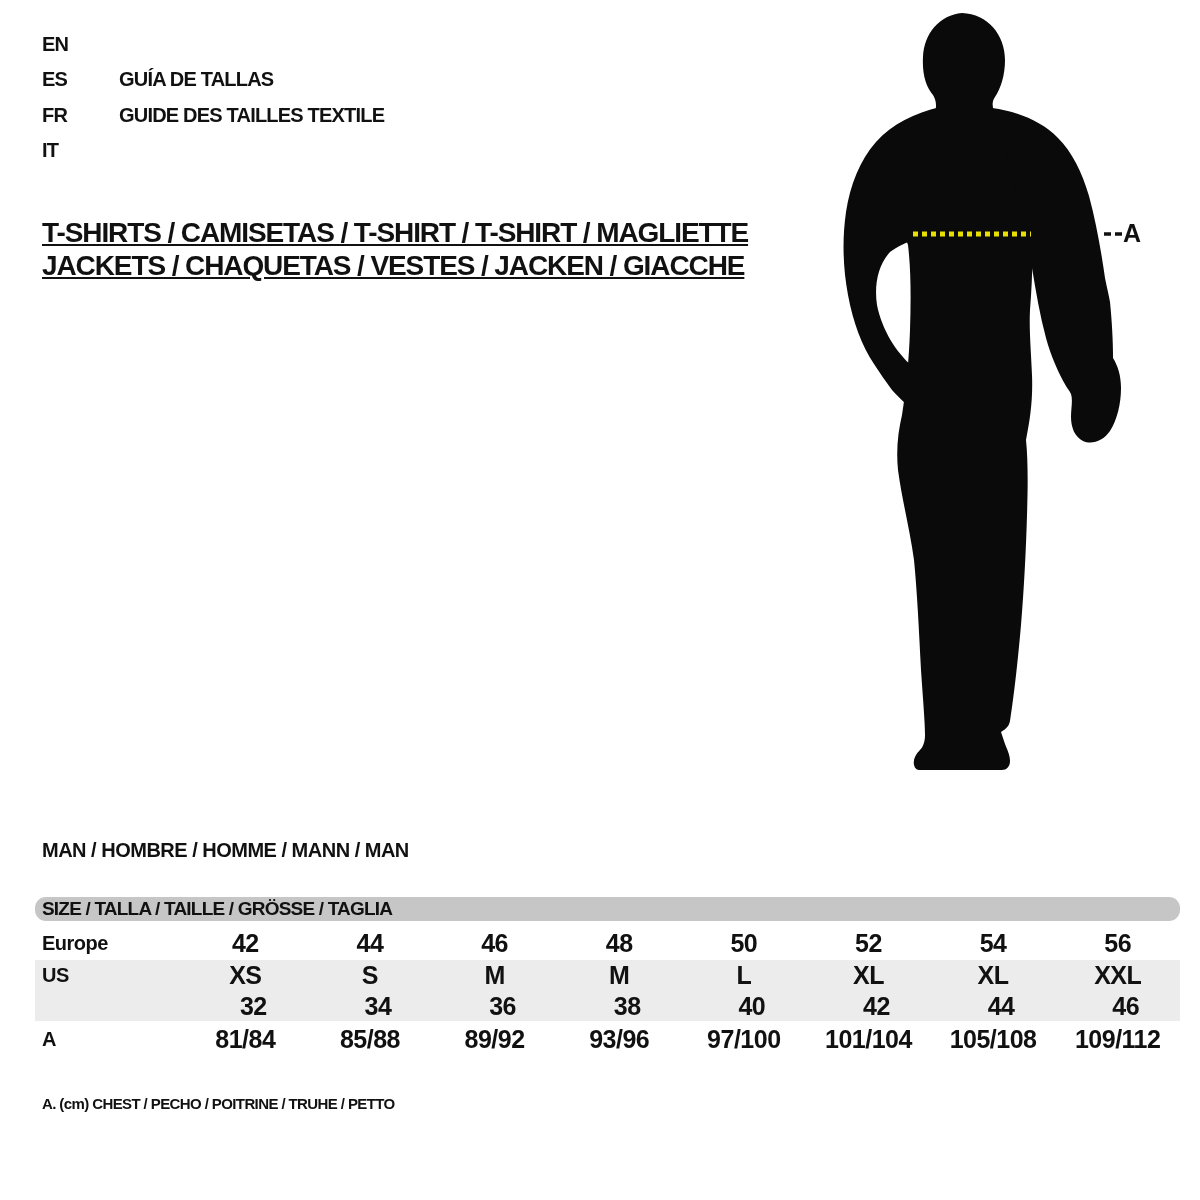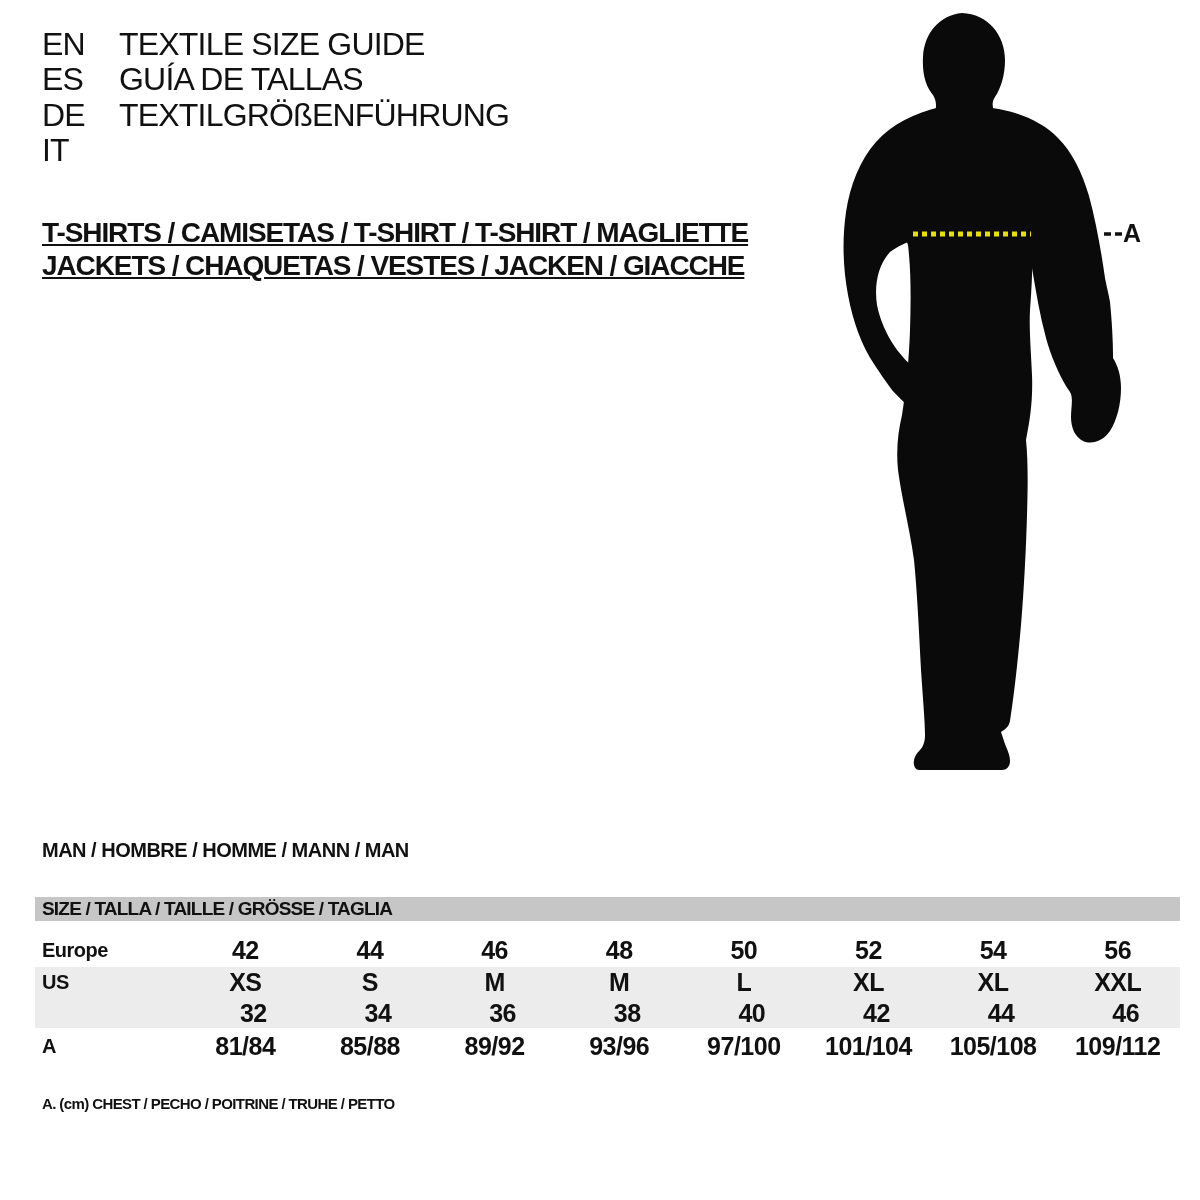--- a/index.html
+++ b/index.html
@@ -5,21 +5,21 @@
   * { margin:0; padding:0; box-sizing:border-box; }
   body { background:#ffffff; font-family:"Liberation Sans","DejaVu Sans",sans-serif; }
   .canvas {
     position:relative; width:1200px; height:1200px; background:#ffffff;
     color:#111; overflow:hidden;
   }
   
   .lang-list { position:absolute; left:42px; top:27px; }
   .lang-row { display:grid; grid-template-columns:77px auto; line-height:35.4px; }
   .lang-code, .lang-label {
-    font-weight:400; font-size:32px; letter-spacing:-0.8px; white-space:nowrap;
+    font-weight:700; font-size:20px; letter-spacing:-0.8px; white-space:nowrap;
   }
   
   .product-lines { position:absolute; left:42px; top:216px; }
   .product-line {
     font-weight:700; font-size:28px; letter-spacing:-1.1px;
     line-height:33.4px; white-space:nowrap;text-decoration:underline;
   }
   
   .figure-area { position:absolute; left:820px; top:0; width:380px; height:800px; }
   .figure-area svg { display:block; width:380px; height:800px; }
@@ -32,21 +32,21 @@
   
   .section-title {
     position:absolute; left:42px; top:838px;
     font-weight:700; font-size:20px; letter-spacing:-0.5px; line-height:24px; white-space:nowrap;
   }
   
   .size-table { position:absolute; left:35px; top:897px; width:1145px; }
   .table-header {
     height:24px; line-height:24px; background:var(--header-bg,#c6c6c6);
     font-weight:700; font-size:19px; letter-spacing:-0.8px;
-    padding-left:7px; margin-bottom:12px; white-space:nowrap;
+    padding-left:7px; margin-bottom:5px; white-space:nowrap;border-radius:11px;
   }
   .trow { display:grid; grid-template-columns:148px repeat(8,1fr); align-items:center; }
   .trow.shaded { background:var(--shaded-bg,#ececec); }
   .trow.r-europe { height:34px; }
   .trow.r-us { height:31px; }
   .trow.r-num { height:30px;gap:16px; }
   .trow.r-a { height:36px; }
   .tlabel {
     font-weight:700; font-size:20px; letter-spacing:-0.5px; padding-left:7px; white-space:nowrap;
   }
@@ -60,29 +60,28 @@
   }
 </style>
 </head>
 <body>
 
 <div class="canvas">
 
   <div class="lang-list">
     <div class="lang-row">
       <span class="lang-code">EN</span>
-      <span class="lang-label">TEXTILE SIZE GUIDE</span>
     </div>
     <div class="lang-row">
       <span class="lang-code">ES</span>
       <span class="lang-label">GUÍA DE TALLAS</span>
     </div>
     <div class="lang-row">
-      <span class="lang-code">DE</span>
-      <span class="lang-label">TEXTILGRÖßENFÜHRUNG</span>
+      <span class="lang-code">FR</span>
+      <span class="lang-label">GUIDE DES TAILLES TEXTILE</span>
     </div>
     <div class="lang-row">
       <span class="lang-code">IT</span>
     </div>
   </div>
 
   <div class="product-lines">
     <div class="product-line">T-SHIRTS / CAMISETAS / T-SHIRT / T-SHIRT / MAGLIETTE</div>
     <div class="product-line">JACKETS / CHAQUETAS / VESTES / JACKEN / GIACCHE</div>
   </div>

